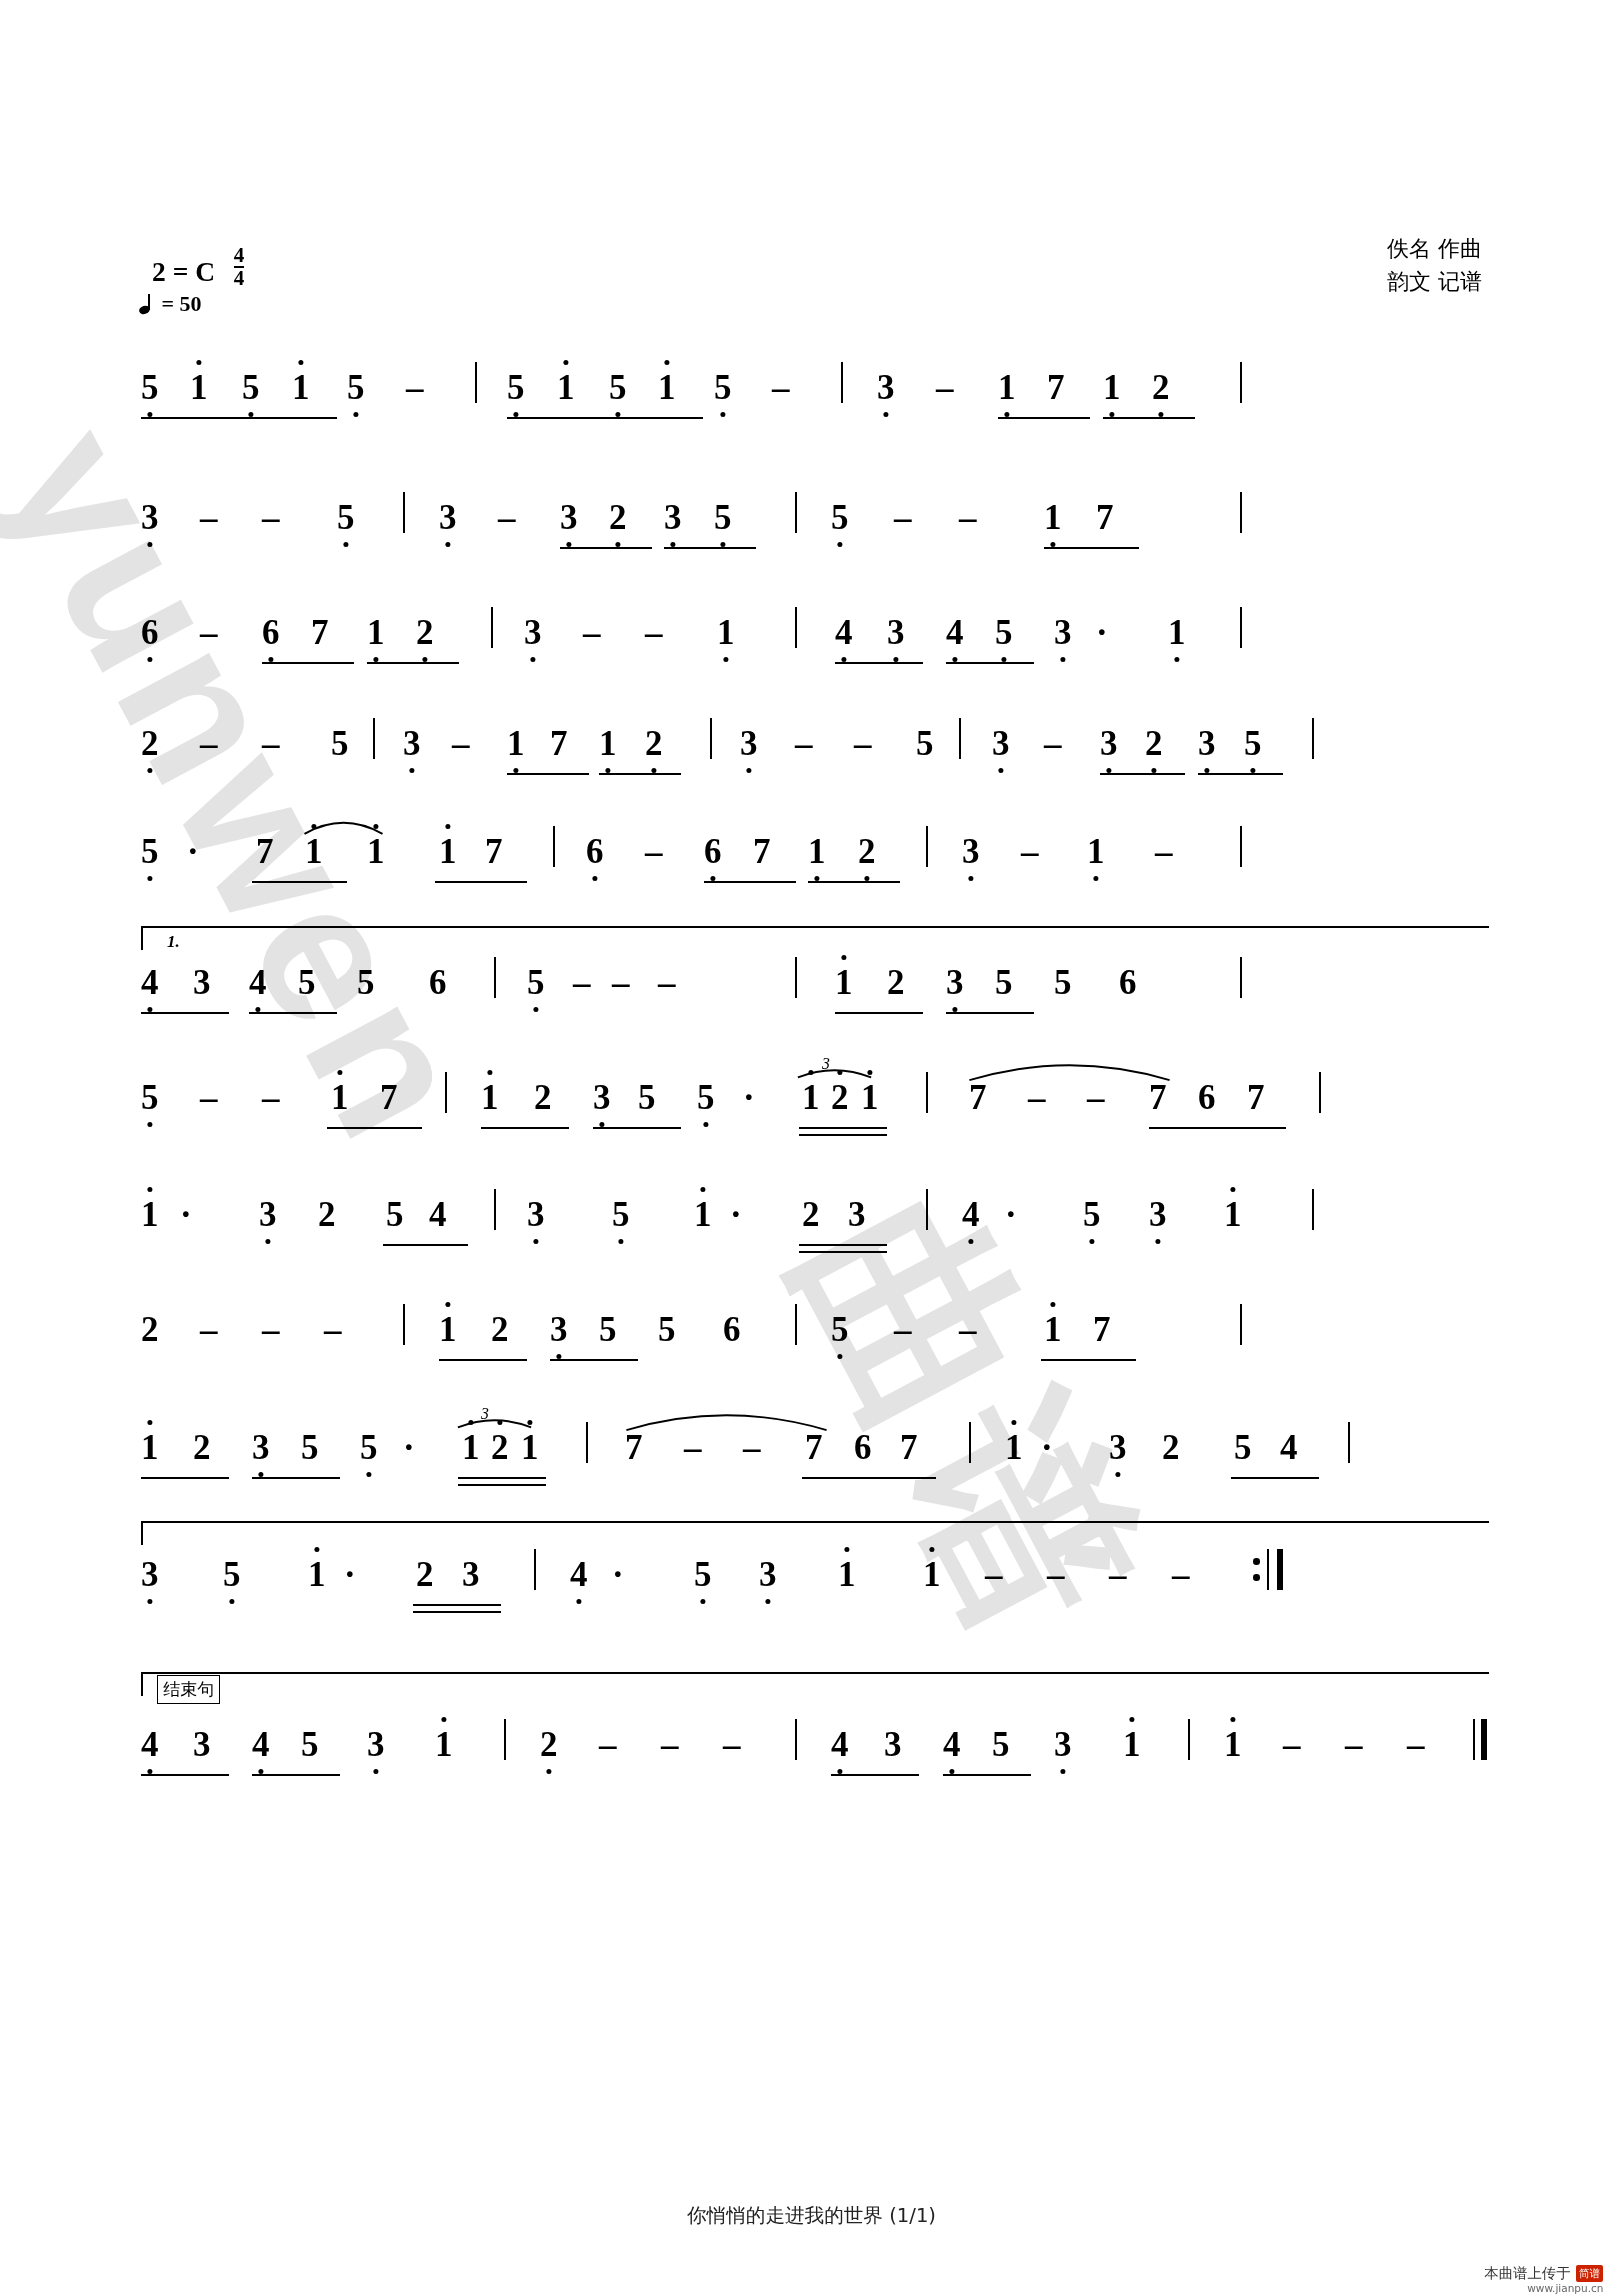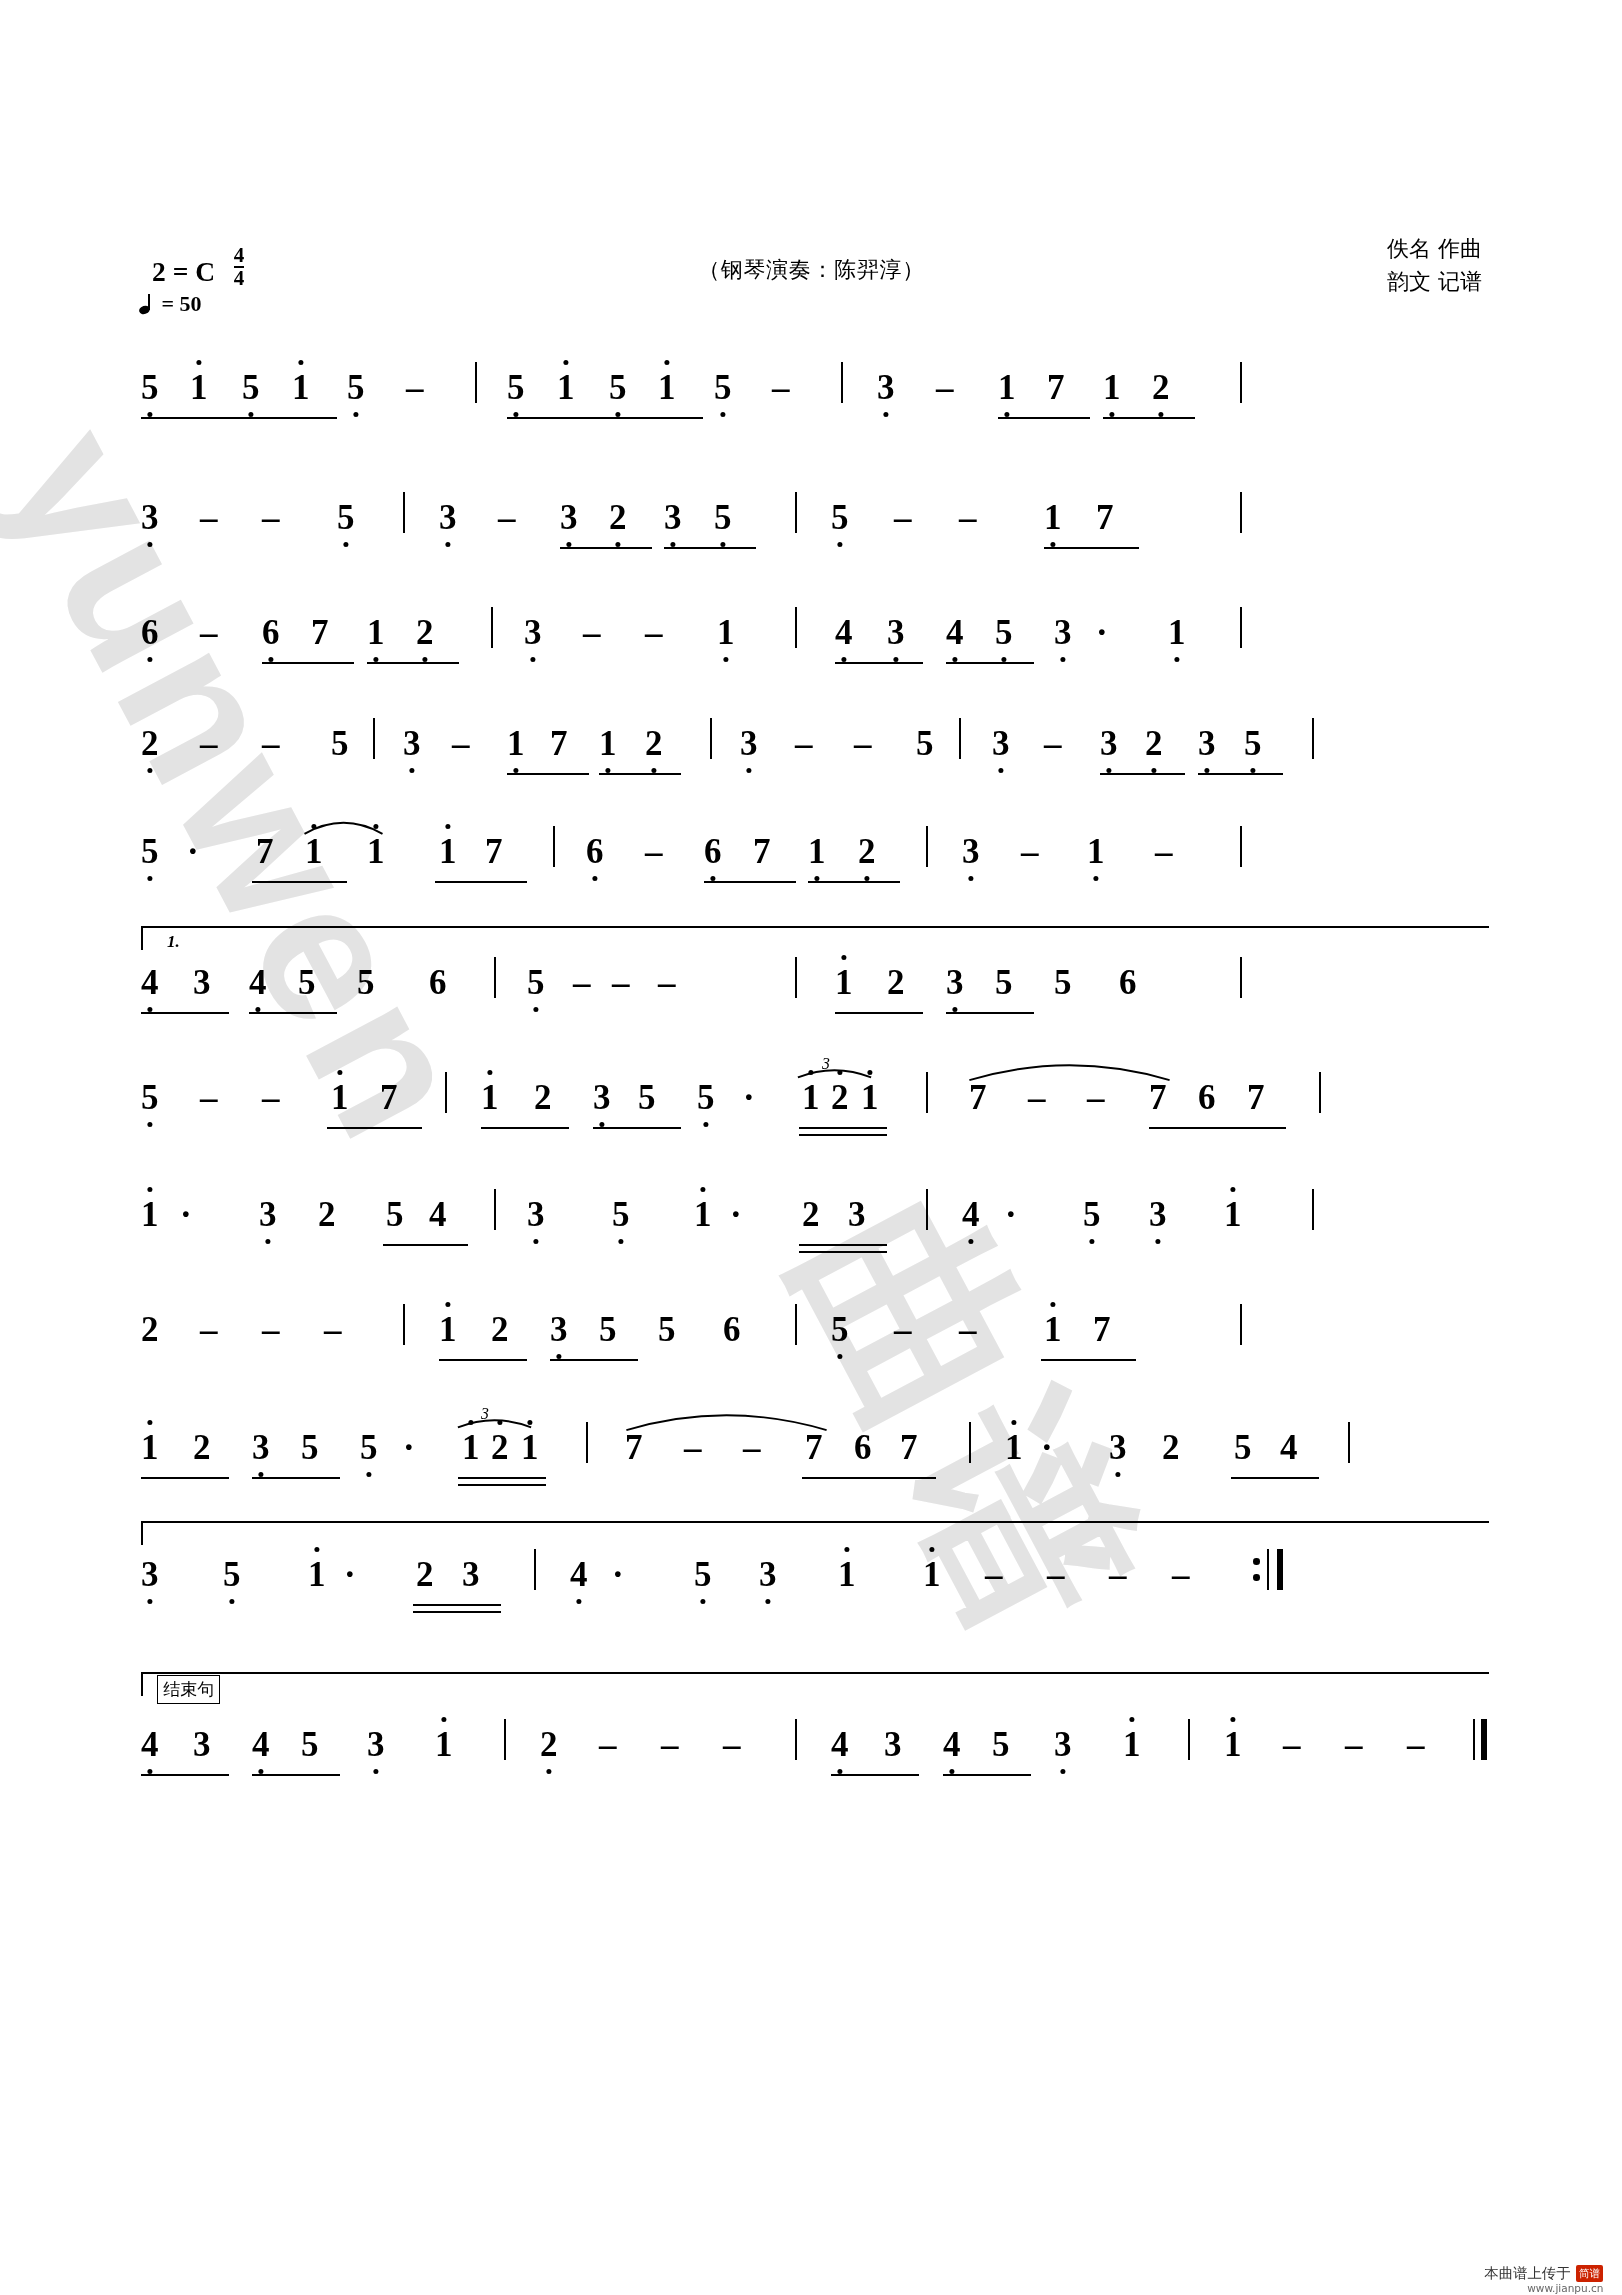--- a/index.html
+++ b/index.html
@@ -292,21 +292,20 @@
 </head>
 <body>
 
 <div class="page">
 
   <div class="watermark">
     <div class="wm-text wm-1">yunwen</div>
     <div class="wm-text wm-2">曲谱</div>
   </div>
 
-  <div class="subtitle">（钢琴演奏：陈羿淳）</div>
 
   <div class="keysig">
     <span>2 = C</span>
     <span class="frac">
       <span class="num">4</span>
       <span class="den">4</span>
     </span>
   </div>
 
   <div class="tempo">
@@ -712,20 +711,21 @@
       <div class="cell" style="left:1266px; top:13px">–</div>
 
       <div class="repeat-end" style="left:1332px; top:5.2px">
         <div class="thin" style="left:0px; top:0"></div>
         <div class="thick" style="left:7.9px; top:0"></div>
       </div>
     </div>
 
   </div>
 
+  <div class="footer">你悄悄的走进我的世界 (1/1)</div>
   <div class="corner-note">
     <span>本曲谱上传于</span>
     <span class="corner-badge">简谱</span>
   </div>
   <div class="corner-sub">www.jianpu.cn</div>
 
 </div>
 
 
 </body></html>

